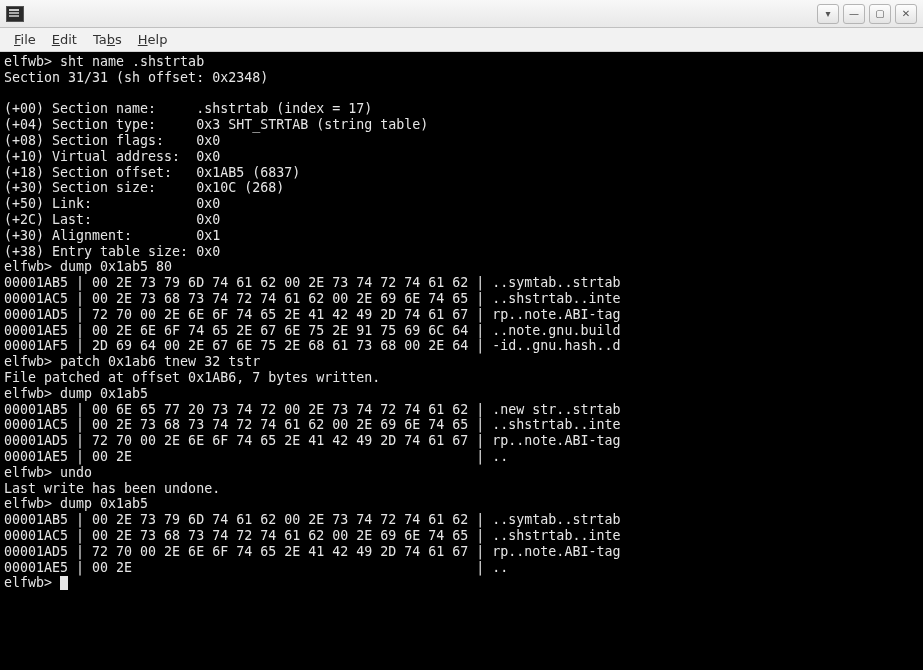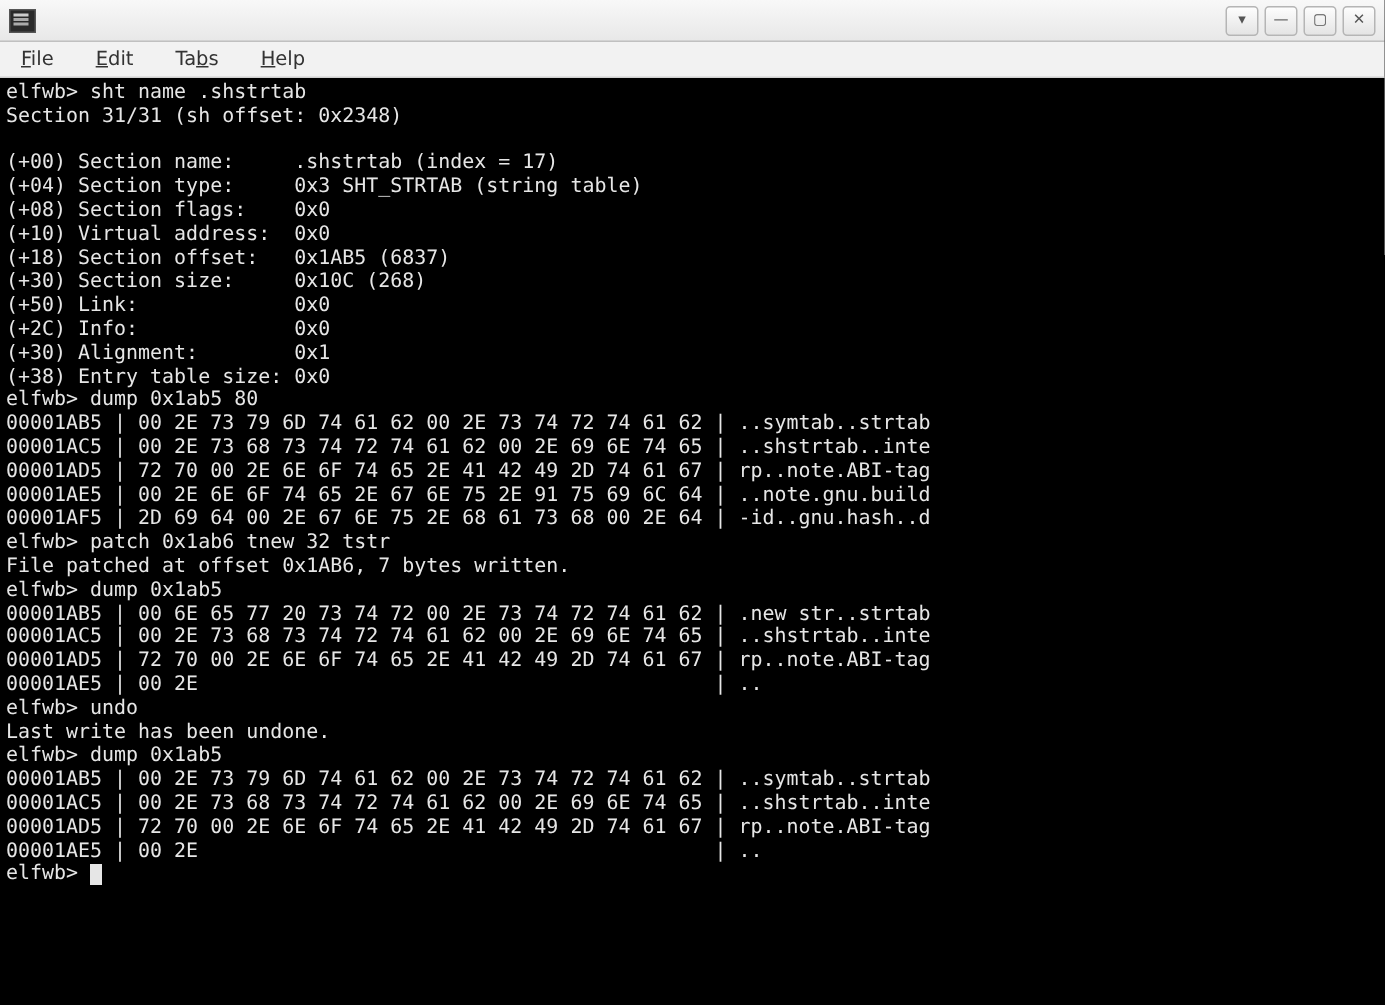--- a/index.html
+++ b/index.html
@@ -49,21 +49,21 @@
       font-size: 10px;
       color: #555;
       cursor: pointer;
     }
     .menubar {
       height: 24px;
       background: #f2f2f2;
       display: flex;
       align-items: center;
       padding: 0 6px;
-      gap: 12px;
+      gap: 0;
       font-size: 13px;
       border-bottom: 1px solid #d0d0d0;
     }
     .menu-item {
       padding: 2px 8px;
       cursor: pointer;
       color: #333;
     }
     .menu-item u { text-decoration: underline; }
     .terminal {
@@ -109,21 +109,21 @@
 <div class="terminal" id="terminal"><span>elfwb&gt; sht name .shstrtab</span>
 <span>Section 31/31 (sh offset: 0x2348)</span>
 <span></span>
 <span>(+00) Section name:     .shstrtab (index = 17)</span>
 <span>(+04) Section type:     0x3 SHT_STRTAB (string table)</span>
 <span>(+08) Section flags:    0x0</span>
 <span>(+10) Virtual address:  0x0</span>
 <span>(+18) Section offset:   0x1AB5 (6837)</span>
 <span>(+30) Section size:     0x10C (268)</span>
 <span>(+50) Link:             0x0</span>
-<span>(+2C) Info:             0x0</span>
+<span>(+2C) Last:             0x0</span>
 <span>(+30) Alignment:        0x1</span>
 <span>(+38) Entry table size: 0x0</span>
 <span>elfwb&gt; dump 0x1ab5 80</span>
 <span>00001AB5 | 00 2E 73 79 6D 74 61 62 00 2E 73 74 72 74 61 62 | ..symtab..strtab</span>
 <span>00001AC5 | 00 2E 73 68 73 74 72 74 61 62 00 2E 69 6E 74 65 | ..shstrtab..inte</span>
 <span>00001AD5 | 72 70 00 2E 6E 6F 74 65 2E 41 42 49 2D 74 61 67 | rp..note.ABI-tag</span>
 <span>00001AE5 | 00 2E 6E 6F 74 65 2E 67 6E 75 2E 91 75 69 6C 64 | ..note.gnu.build</span>
 <span>00001AF5 | 2D 69 64 00 2E 67 6E 75 2E 68 61 73 68 00 2E 64 | -id..gnu.hash..d</span>
 <span>elfwb&gt; patch 0x1ab6 tnew 32 tstr</span>
 <span>File patched at offset 0x1AB6, 7 bytes written.</span>

